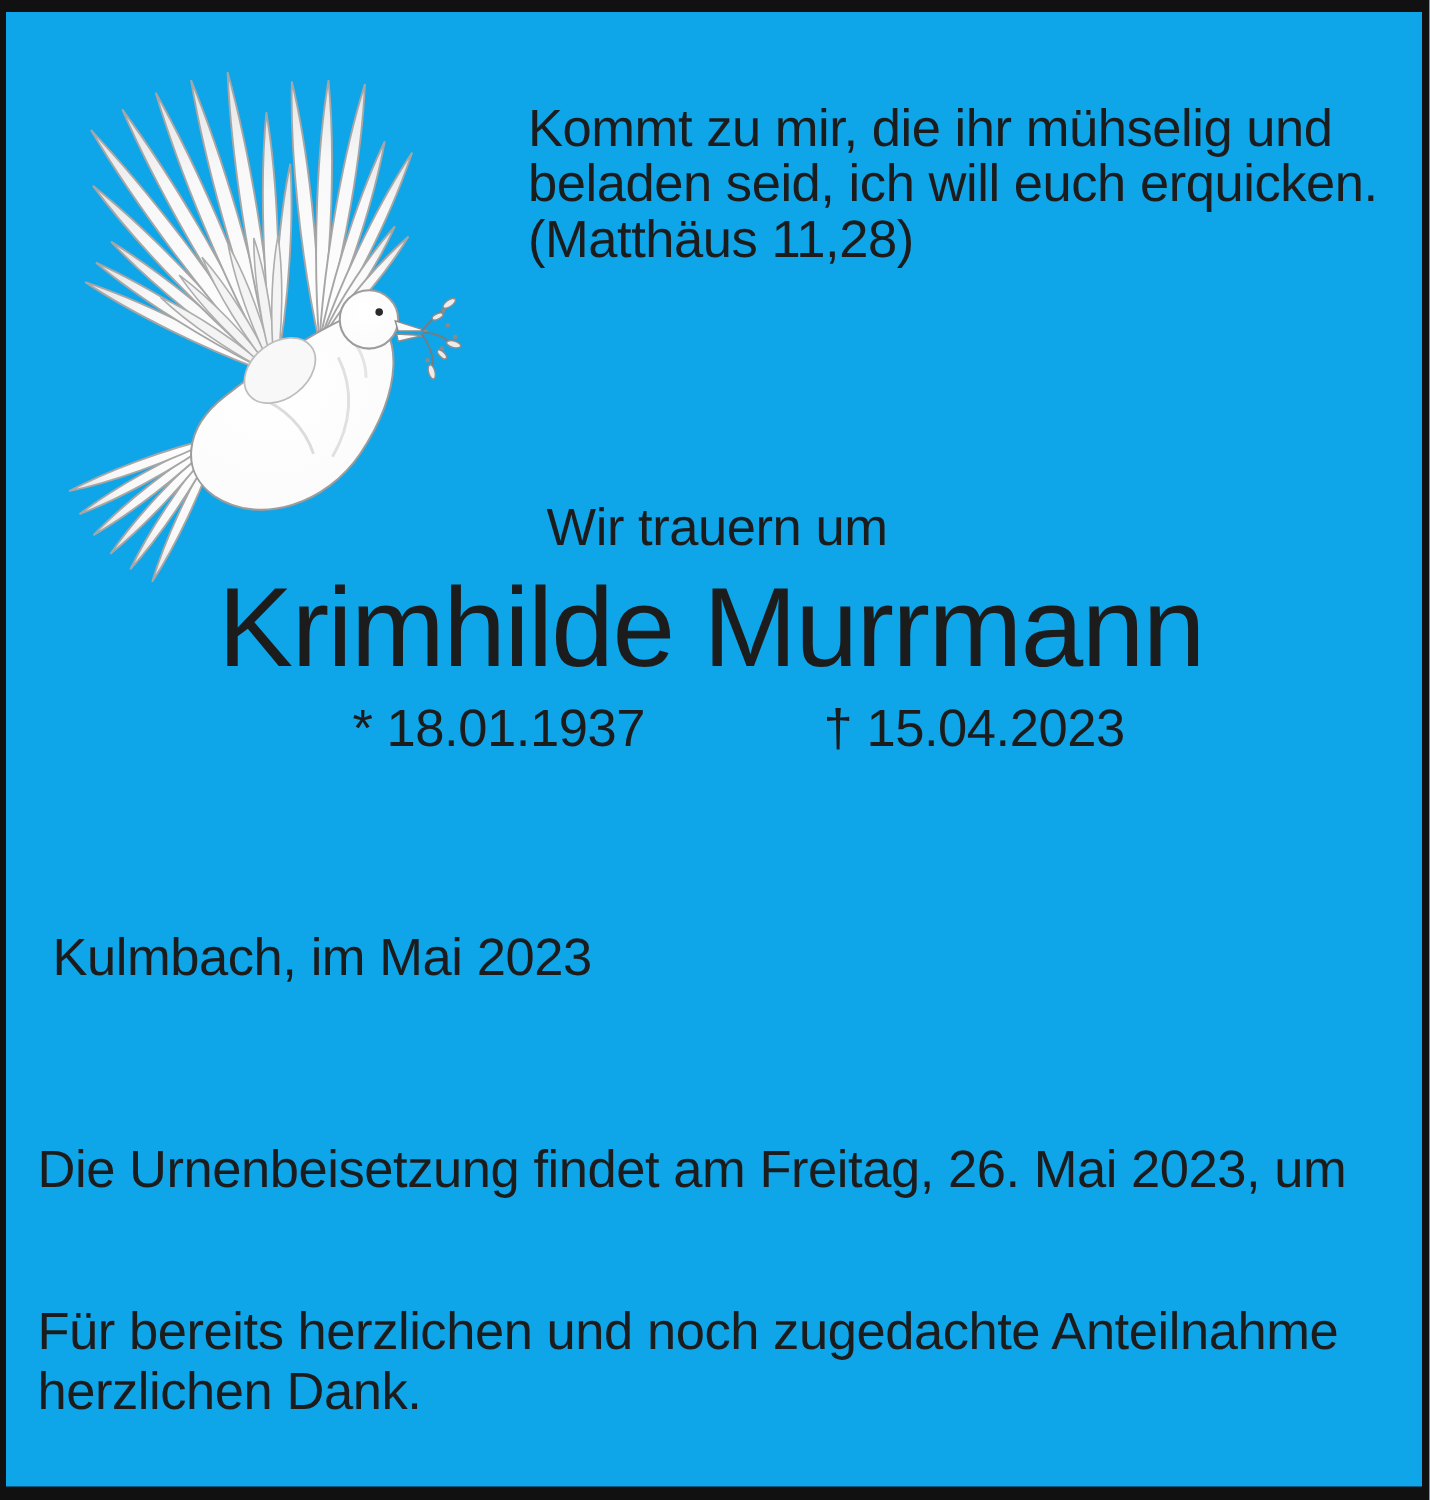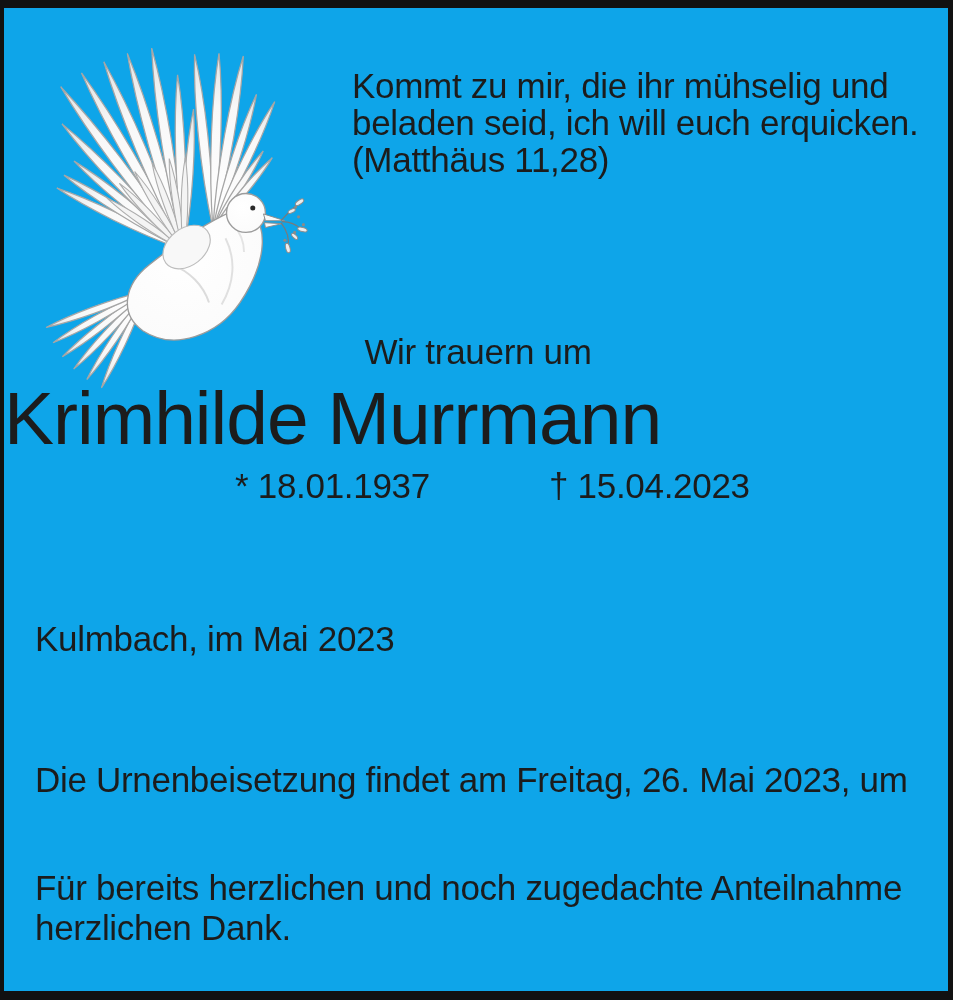--- a/index.html
+++ b/index.html
@@ -23,28 +23,28 @@
     font-size:35px;line-height:37px;white-space:nowrap;
   }
   .quote .qline{text-align:center;}
   .quote .qcite{text-align:left;}
   .intro{
     left:4px;right:0;top:325px;
     text-align:center;font-size:35px;line-height:37px;
   }
   .name{
     left:0;right:4px;top:373px;
-    text-align:left;font-size:75px;line-height:75px;
+    text-align:center;font-size:75px;line-height:75px;
     letter-spacing:-1px;white-space:nowrap;
   }
   .dateitem{top:459px;font-size:35px;line-height:37px;white-space:nowrap;}
   .birth{left:231px;}
   .death{left:506px;margin-left:39px;}
   .place{left:31px;top:612px;font-size:35px;line-height:37px;}
-  .para{left:31px;font-size:35px;}
+  .para{left:21px;font-size:35px;}
   .funeral{top:750px;line-height:43px;}
   .thanks{top:860px;line-height:40px;}
 </style>
 </head>
 <body>
 
 <div class="page">
 
   <svg class="abs dove" viewBox="0 0 300 400" aria-hidden="true">
     <defs>

